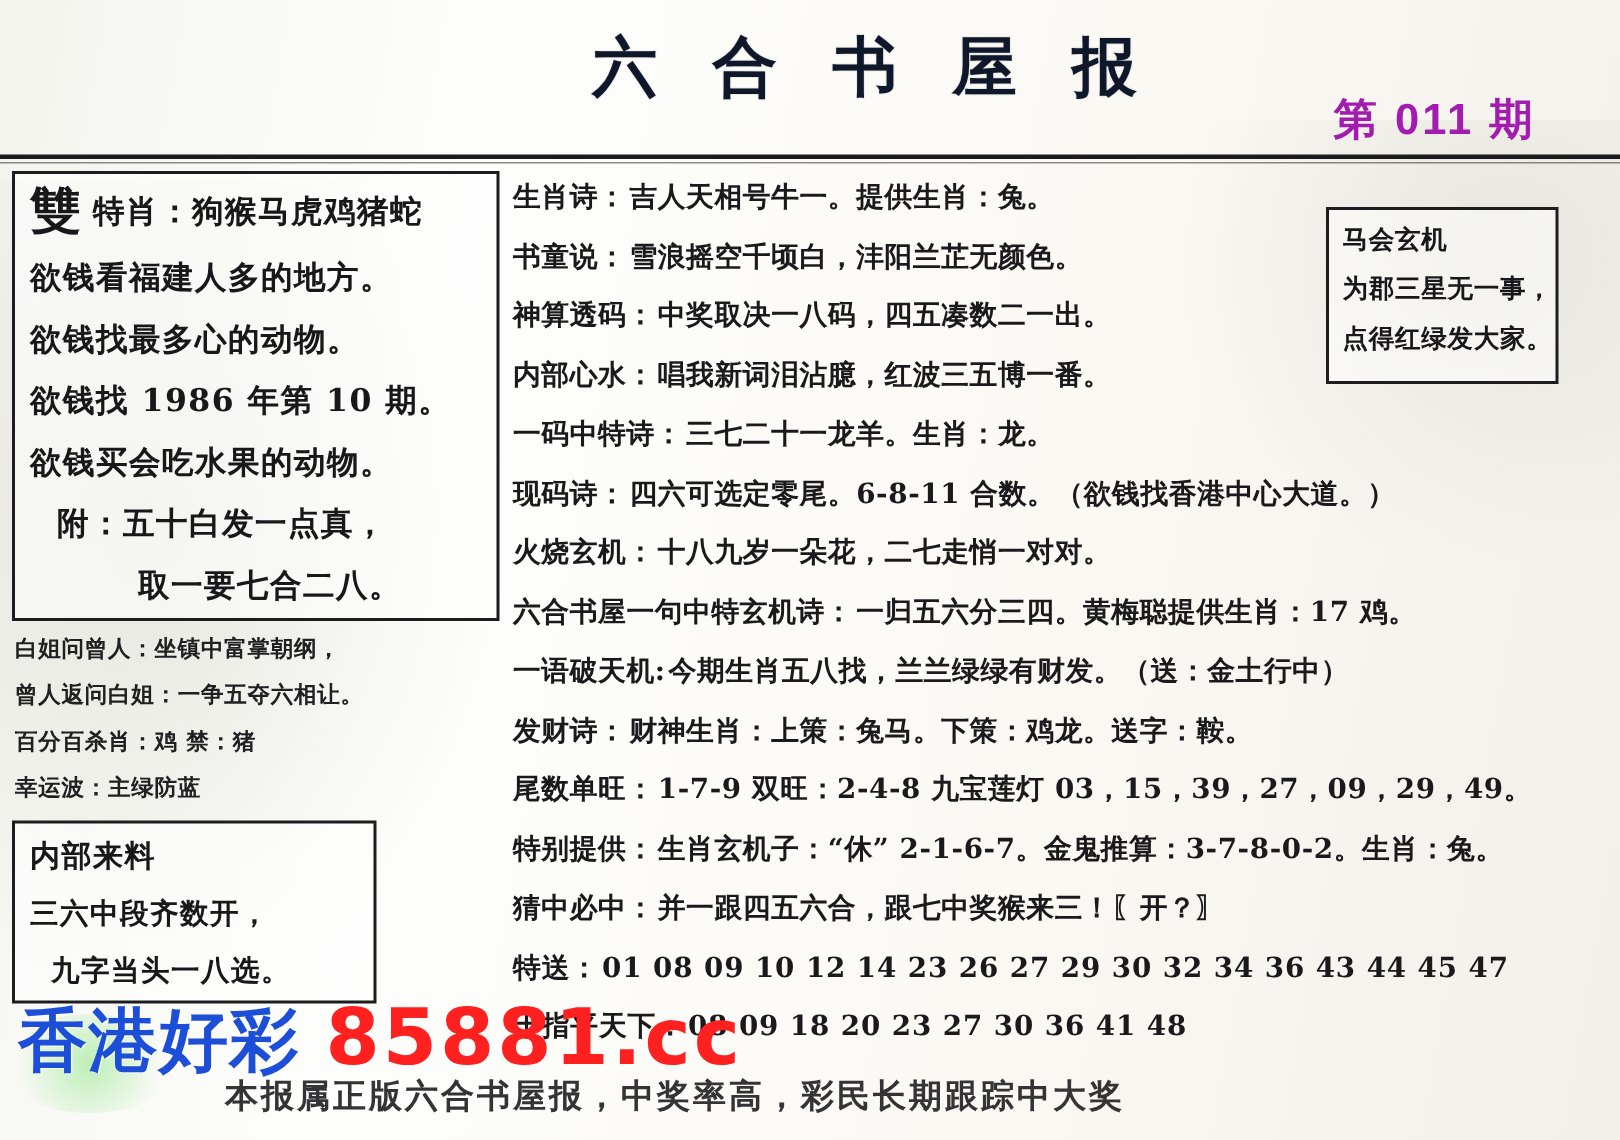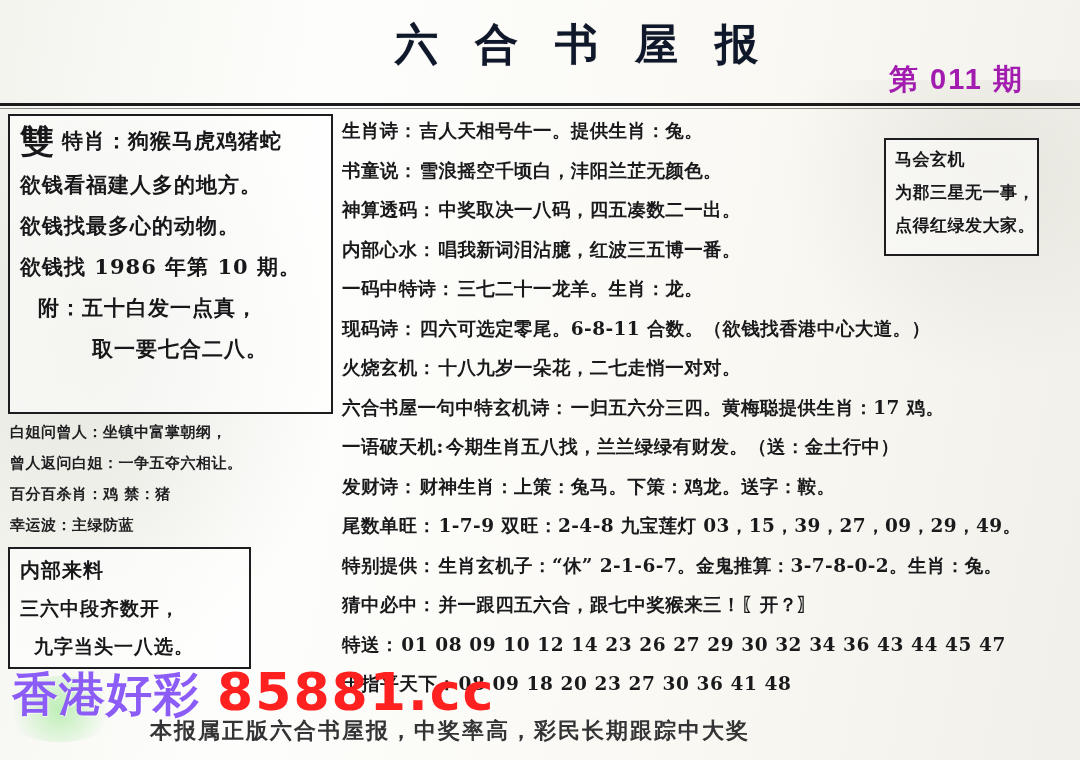--- a/index.html
+++ b/index.html
@@ -210,21 +210,21 @@
     position: absolute;
     left: 12px; top: 662px;
     font-family: "DejaVu Sans", "Liberation Sans", sans-serif;
     font-size: 46px;
     font-weight: bold;
     letter-spacing: 1px;
     white-space: nowrap;
     pointer-events: none;
   }
   .wm .red {
-    color: #8b5cf6;
+    color: #1d4ed8;
     text-shadow: 1px 1px 0 rgba(255,255,255,0.65);
   }
   .wm .num {
     color: #ff2020;
     font-size: 52px;
     letter-spacing: 2px;
   }
   .wm-dot {
     position: absolute;
     left: 0px; top: 676px;
@@ -250,20 +250,21 @@
 
 <div class="left-col">
 
   <div class="box lucky-box">
     <div>
       <span class="big-char">雙</span><span class="tx-label">特肖：狗猴马虎鸡猪蛇</span>
     </div>
     <div class="lucky-line">欲钱看福建人多的地方。</div>
     <div class="lucky-line">欲钱找最多心的动物。</div>
     <div class="lucky-line">欲钱找 1986 年第 10 期。</div>
+    <div class="lucky-line">欲钱买会吃水果的动物。</div>
     <div class="lucky-line indent">附：五十白发一点真，</div>
     <div class="lucky-line indent2">取一要七合二八。</div>
   </div>
 
   <div class="small-lines">
     <div class="small-line">白姐问曾人：坐镇中富掌朝纲，</div>
     <div class="small-line">曾人返问白姐：一争五夺六相让。</div>
     <div class="small-line">百分百杀肖：鸡 禁：猪</div>
     <div class="small-line">幸运波：主绿防蓝</div>
   </div>

